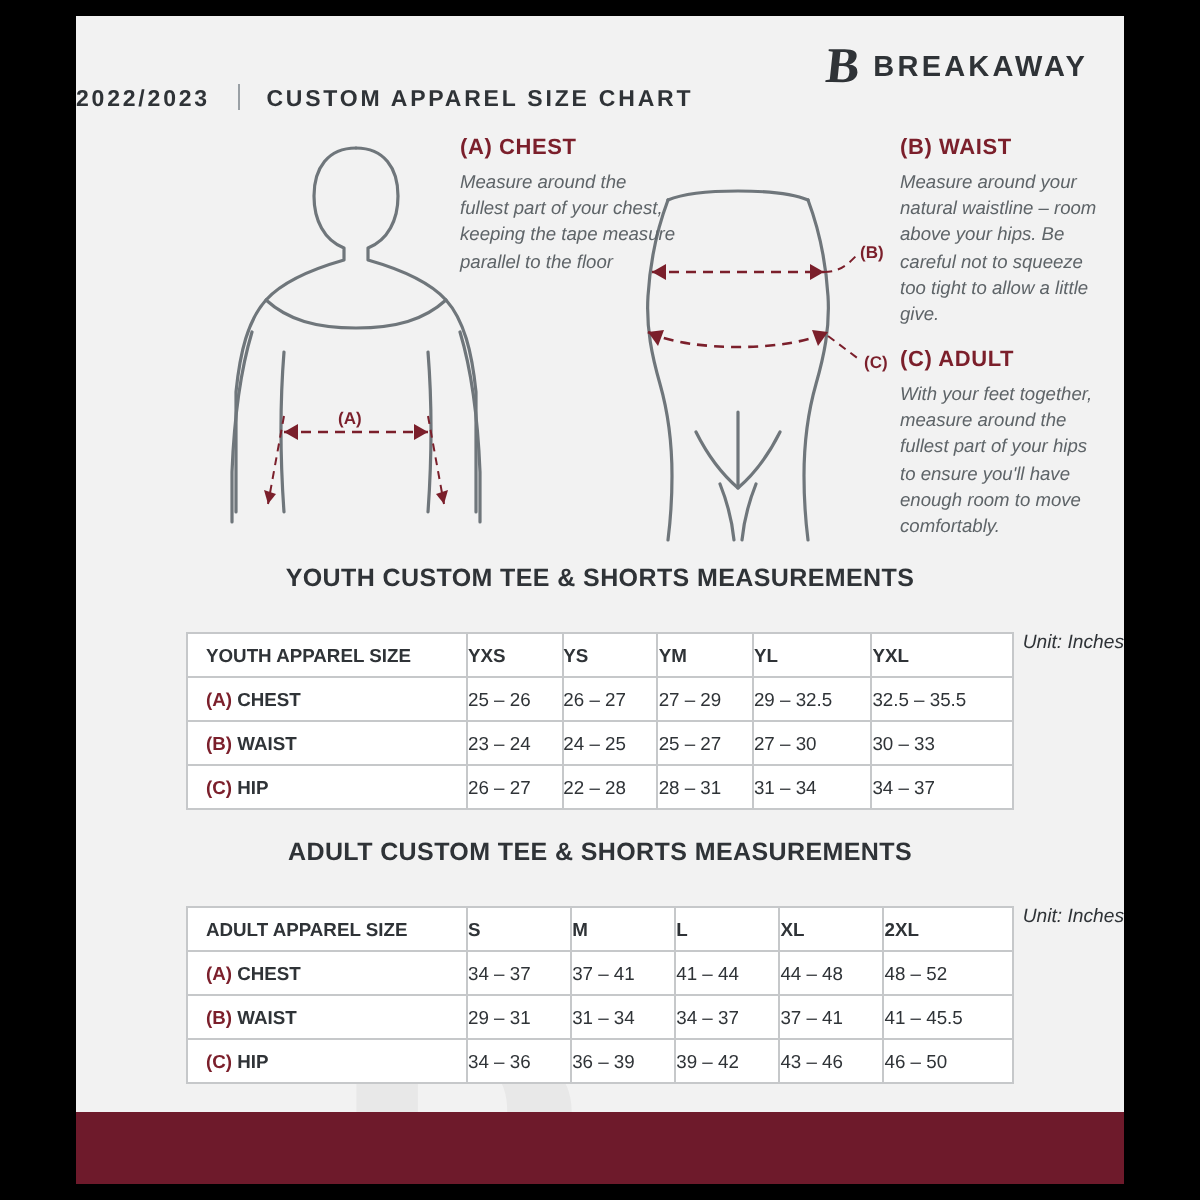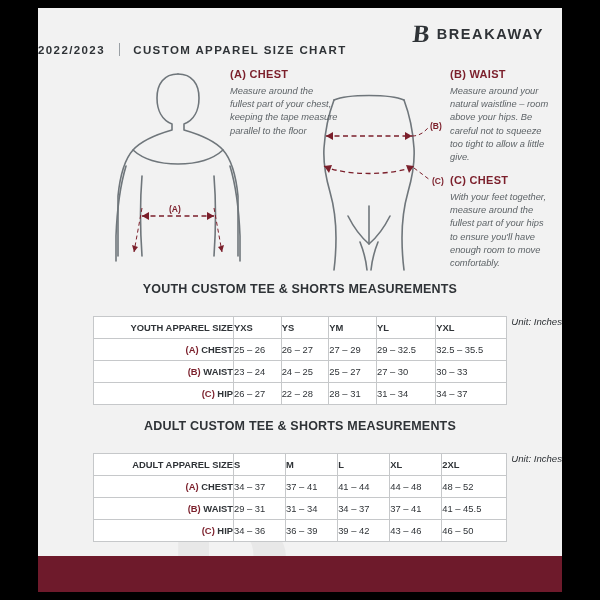--- a/index.html
+++ b/index.html
@@ -155,21 +155,21 @@
   table.size.t2 { top: 445px; }
   table.size th, table.size td {
     border: 1px solid #c6c8ca;
     height: 21px;
     font-size: 9.4px;
     color: #2f3337;
     text-align: left;
     padding: 0;
   }
   table.size th.rowhead, table.size td.rowhead {
-    text-align: right;
+    text-align: left;
     padding-left: 9px;
     width: 130px;
     font-weight: bold;
   }
   table.size thead th {
     font-weight: bold;
     font-size: 9.4px;
   }
   table.size tbody td {
     font-weight: normal;
@@ -269,21 +269,21 @@
         <div class="dg-head">(A) CHEST</div>
         <div class="dg-text">Measure around the fullest part of your chest, keeping the tape measure parallel to the floor</div>
       </div>
 
       <div class="block-waist">
         <div class="dg-head">(B) WAIST</div>
         <div class="dg-text">Measure around your natural waistline – room above your hips. Be careful not to squeeze too tight to allow a little give.</div>
       </div>
 
       <div class="block-hips">
-        <div class="dg-head">(C) CHEST</div>
+        <div class="dg-head">(C) ADULT</div>
         <div class="dg-text">With your feet together, measure around the fullest part of your hips to ensure you'll have enough room to move comfortably.</div>
       </div>
     </div>
 
     <div class="sec1">
       <div class="sec-title">YOUTH CUSTOM TEE &amp; SHORTS MEASUREMENTS</div>
       <div class="sec-sub">Unit: Inches</div>
     </div>
     <table class="size t1">
       <thead>

